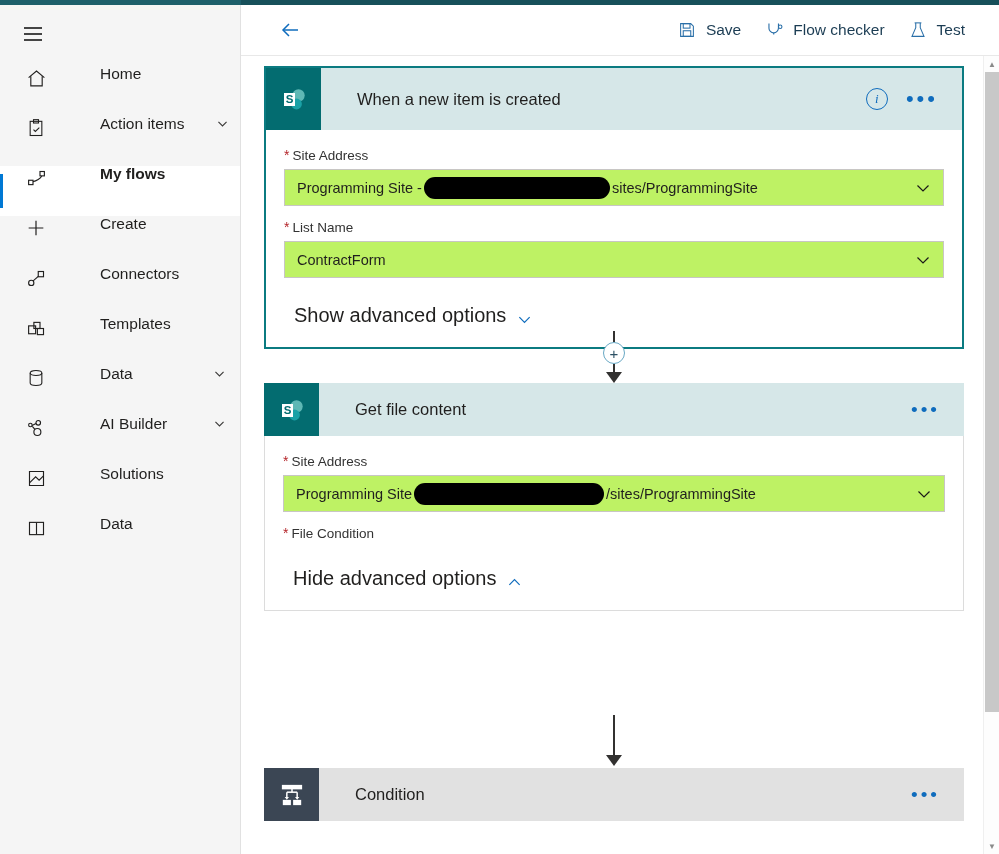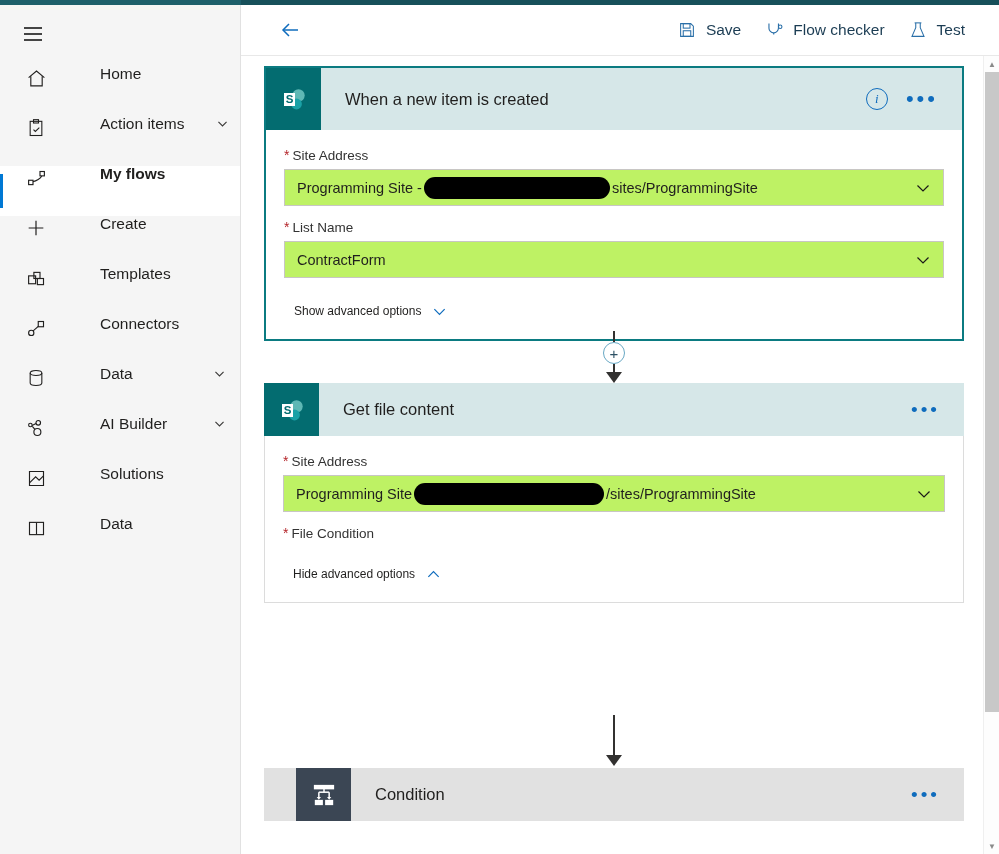--- a/index.html
+++ b/index.html
@@ -183,33 +183,32 @@
   }
   .card-hdr {
     display: flex;
     align-items: center;
     height: 62px;
     background: #d6e7e8;
   }
   .card-hdr.gray {
     background: #e1e1e1;
     height: 53px;
-    padding-left: 32px;
   }
   .card-icon {
     width: 55px; height: 100%;
     flex: 0 0 55px;
     background: #036c70;
     display: flex; align-items: center; justify-content: center;
   }
   .card-icon.dark {
     background: #3b4654;
   }
   .card-title {
-    margin-left: 24px;
+    margin-left: 36px;
     font-size: 16.5px;
     color: #201f1e;
     white-space: nowrap;
   }
   .hdr-actions {
     margin-left: auto;
     display: flex;
     align-items: center;
     gap: 18px;
     padding-right: 24px;
@@ -293,23 +292,23 @@
     display: inline-block;
     background: #000000;
     border-radius: 16px;
     height: 22px;
     vertical-align: middle;
     margin: 0 2px;
   }
 
   .adv-toggle {
     display: inline-flex;
-    align-items: flex-start;
+    align-items: flex-end;
     gap: 11px;
-    font-size: 12px;
+    font-size: 20px;
     color: #201f1e;
     cursor: pointer;
     padding: 12px 0 20px 10px;
   }
   .adv-toggle .chev {
     width: 15px; height: 15px;
     color: #0f6cbd;
     display: flex; align-items: center; justify-content: center;
   }
 
@@ -407,37 +406,37 @@
           <svg width="22" height="22" viewBox="0 0 24 24" fill="none" stroke="currentColor" stroke-width="1.3">
             <path d="M12 4 V20 M4 12 H20"></path>
           </svg>
         </span>
         <span class="lbl">Create</span>
       </div>
 
       <div class="nav-item">
         <span class="ico">
           <svg width="21" height="21" viewBox="0 0 24 24" fill="none" stroke="currentColor" stroke-width="1.3">
+            <circle cx="6" cy="17" r="3"></circle>
+            <rect x="14" y="4" width="6" height="6"></rect>
+            <path d="M8.2 14.8 L14 9.5"></path>
+          </svg>
+        </span>
+        <span class="lbl">Connectors</span>
+      </div>
+
+      <div class="nav-item">
+        <span class="ico">
+          <svg width="21" height="21" viewBox="0 0 24 24" fill="none" stroke="currentColor" stroke-width="1.3">
             <rect x="3" y="9" width="8" height="9"></rect>
             <rect x="9" y="5" width="7" height="7"></rect>
             <rect x="13" y="12" width="7" height="7"></rect>
           </svg>
         </span>
         <span class="lbl">Templates</span>
-      </div>
-
-      <div class="nav-item">
-        <span class="ico">
-          <svg width="21" height="21" viewBox="0 0 24 24" fill="none" stroke="currentColor" stroke-width="1.3">
-            <circle cx="6" cy="17" r="3"></circle>
-            <rect x="14" y="4" width="6" height="6"></rect>
-            <path d="M8.2 14.8 L14 9.5"></path>
-          </svg>
-        </span>
-        <span class="lbl">Connectors</span>
       </div>
 
       <div class="nav-item">
         <span class="ico">
           <svg width="20" height="20" viewBox="0 0 24 24" fill="none" stroke="currentColor" stroke-width="1.3">
             <ellipse cx="12" cy="6" rx="7" ry="3"></ellipse>
             <path d="M5 6 V18 C5 19.7 8.1 21 12 21 C15.9 21 19 19.7 19 18 V6"></path>
           </svg>
         </span>
         <span class="lbl">Data</span>

